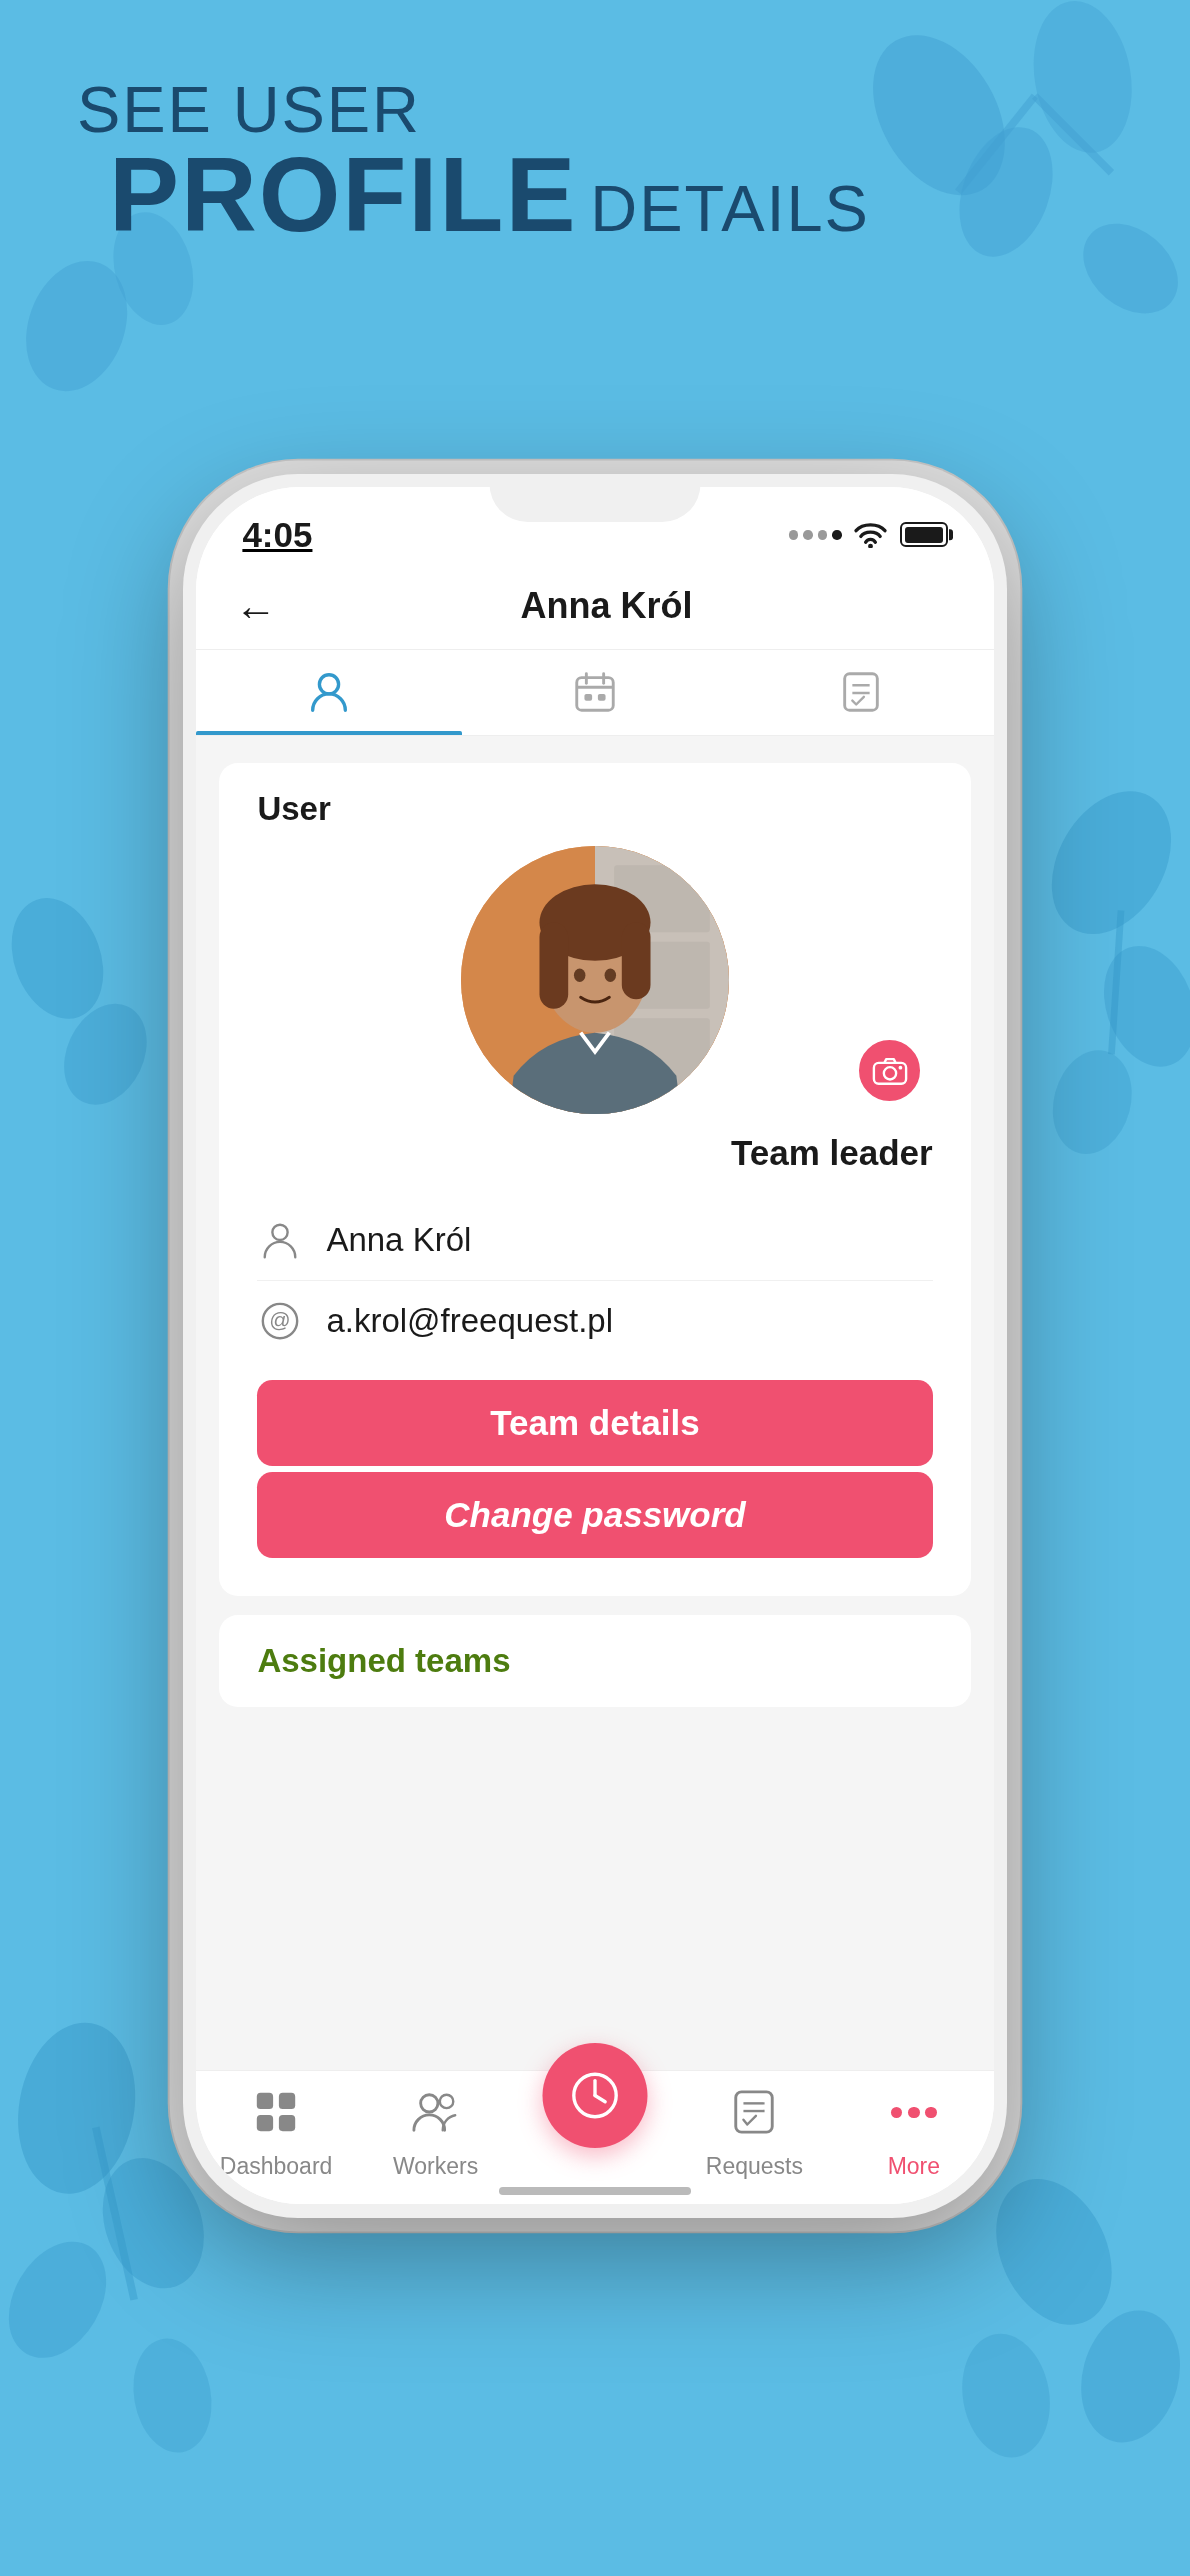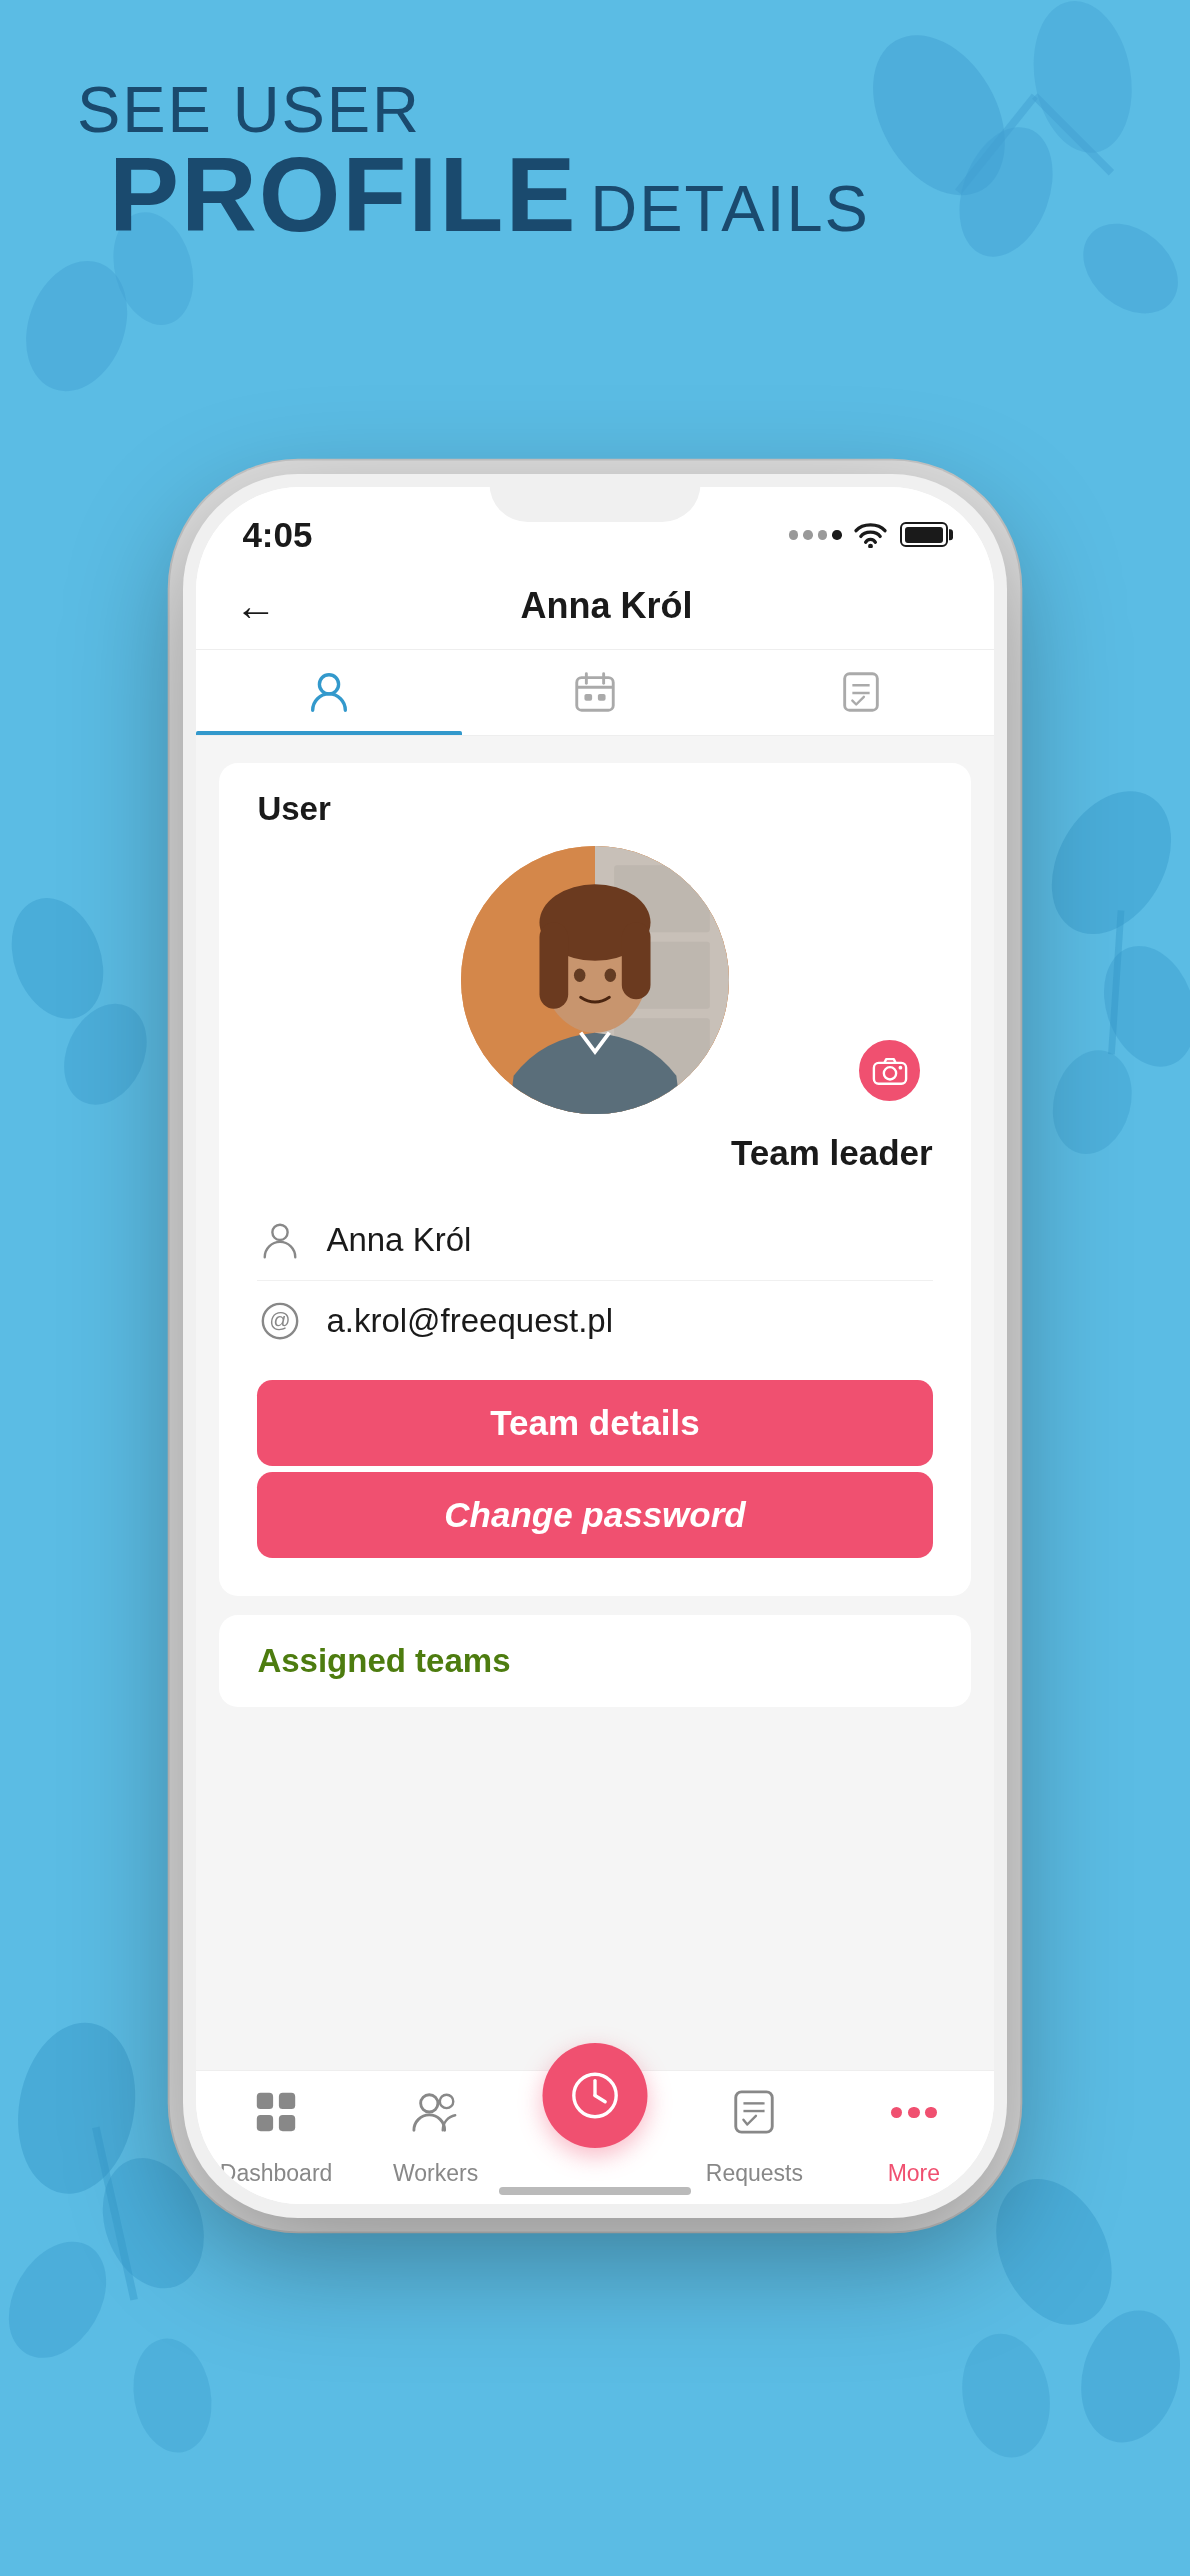--- a/index.html
+++ b/index.html
@@ -95,20 +95,21 @@
 
     
     .status-bar {
       height: 77px;
       background: #fff;
       display: flex;
       align-items: center;
       justify-content: space-between;
       padding: 19px 46px 0;
       flex-shrink: 0;
+      text-decoration: underline;
     }
 
     .status-time {
       font-size: 35px;
       font-weight: 600;
       color: #1a1a1a;
     }
 
     .status-icons {
       display: flex;
@@ -351,21 +352,21 @@
       flex-shrink: 0;
       position: relative;
     }
 
     .nav-item {
       flex: 1;
       display: flex;
       flex-direction: column;
       align-items: center;
       justify-content: flex-end;
-      gap: 22px;
+      gap: 15px;
       cursor: pointer;
     }
 
     .nav-item-icon {
       width: 52px;
       height: 52px;
       display: flex;
       align-items: center;
       justify-content: center;
       color: #888;

